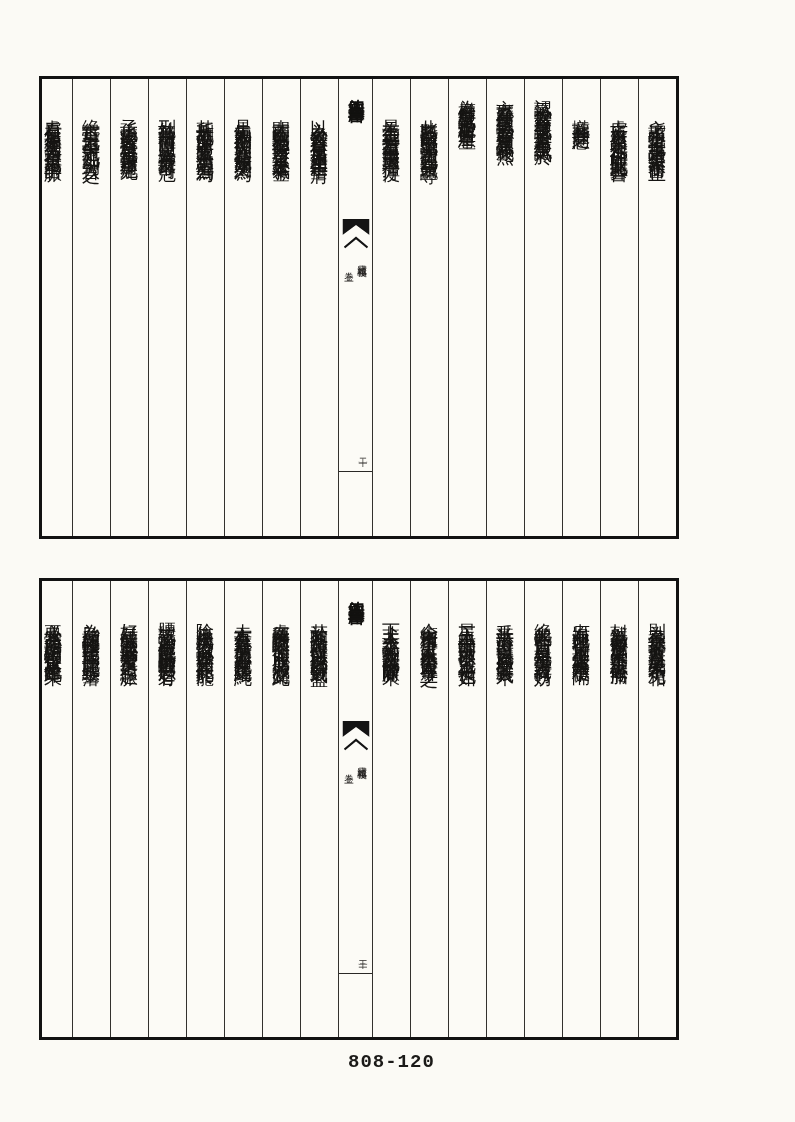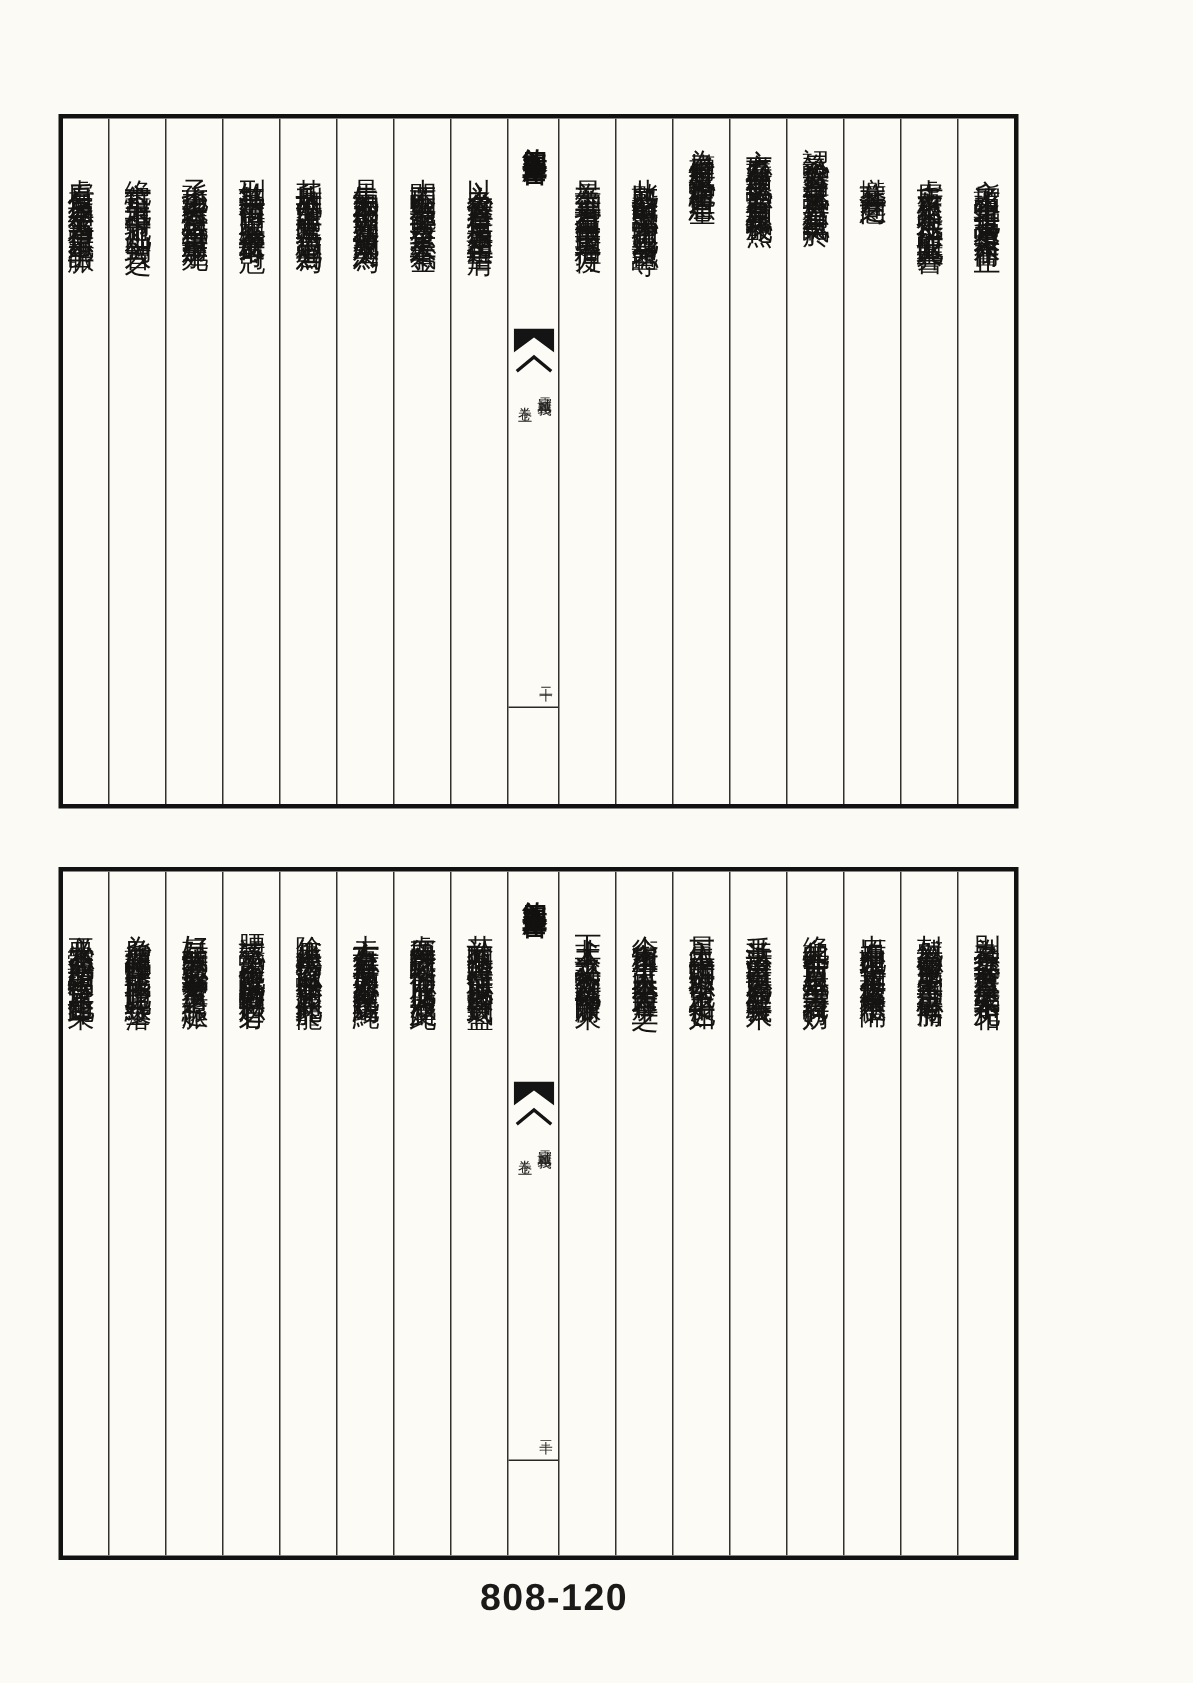--- a/index.html
+++ b/index.html
@@ -65,23 +65,23 @@
   .bx-page{
     position:absolute;top:372px;right:4px;
     writing-mode:vertical-rl;text-orientation:upright;
     font-size:9px;letter-spacing:0;line-height:10px;color:#2a2826;
   }
   .bx-rule{
     position:absolute;top:392px;left:0;width:100%;height:0;
     border-top:1.5px solid #2a2826;
   }
   #folio{
-    position:absolute;left:320px;top:1051px;
-    font-family:Liberation Sans, sans-serif;
-    font-size:25px;font-weight:700;letter-spacing:1px;color:#1b1a18;
+    position:absolute;left:348px;top:1051px;
+    font-family:Liberation Mono, monospace;
+    font-size:19px;font-weight:700;letter-spacing:1px;color:#1b1a18;
   }
 </style>
 </head>
 <body>
 
 <div class="block" id="top-block">
   <div class="col">之所謂水中止者是也謂之水中只是界水會而止</div>
   <div class="col">處古所云來不來坦中裁住不住坪中取此與葬書</div>
   <div class="col">壠葬其麓之意同</div>
   <div class="col flush">認氣於大父母看尊星認氣於真子息看主星認氣於</div>

